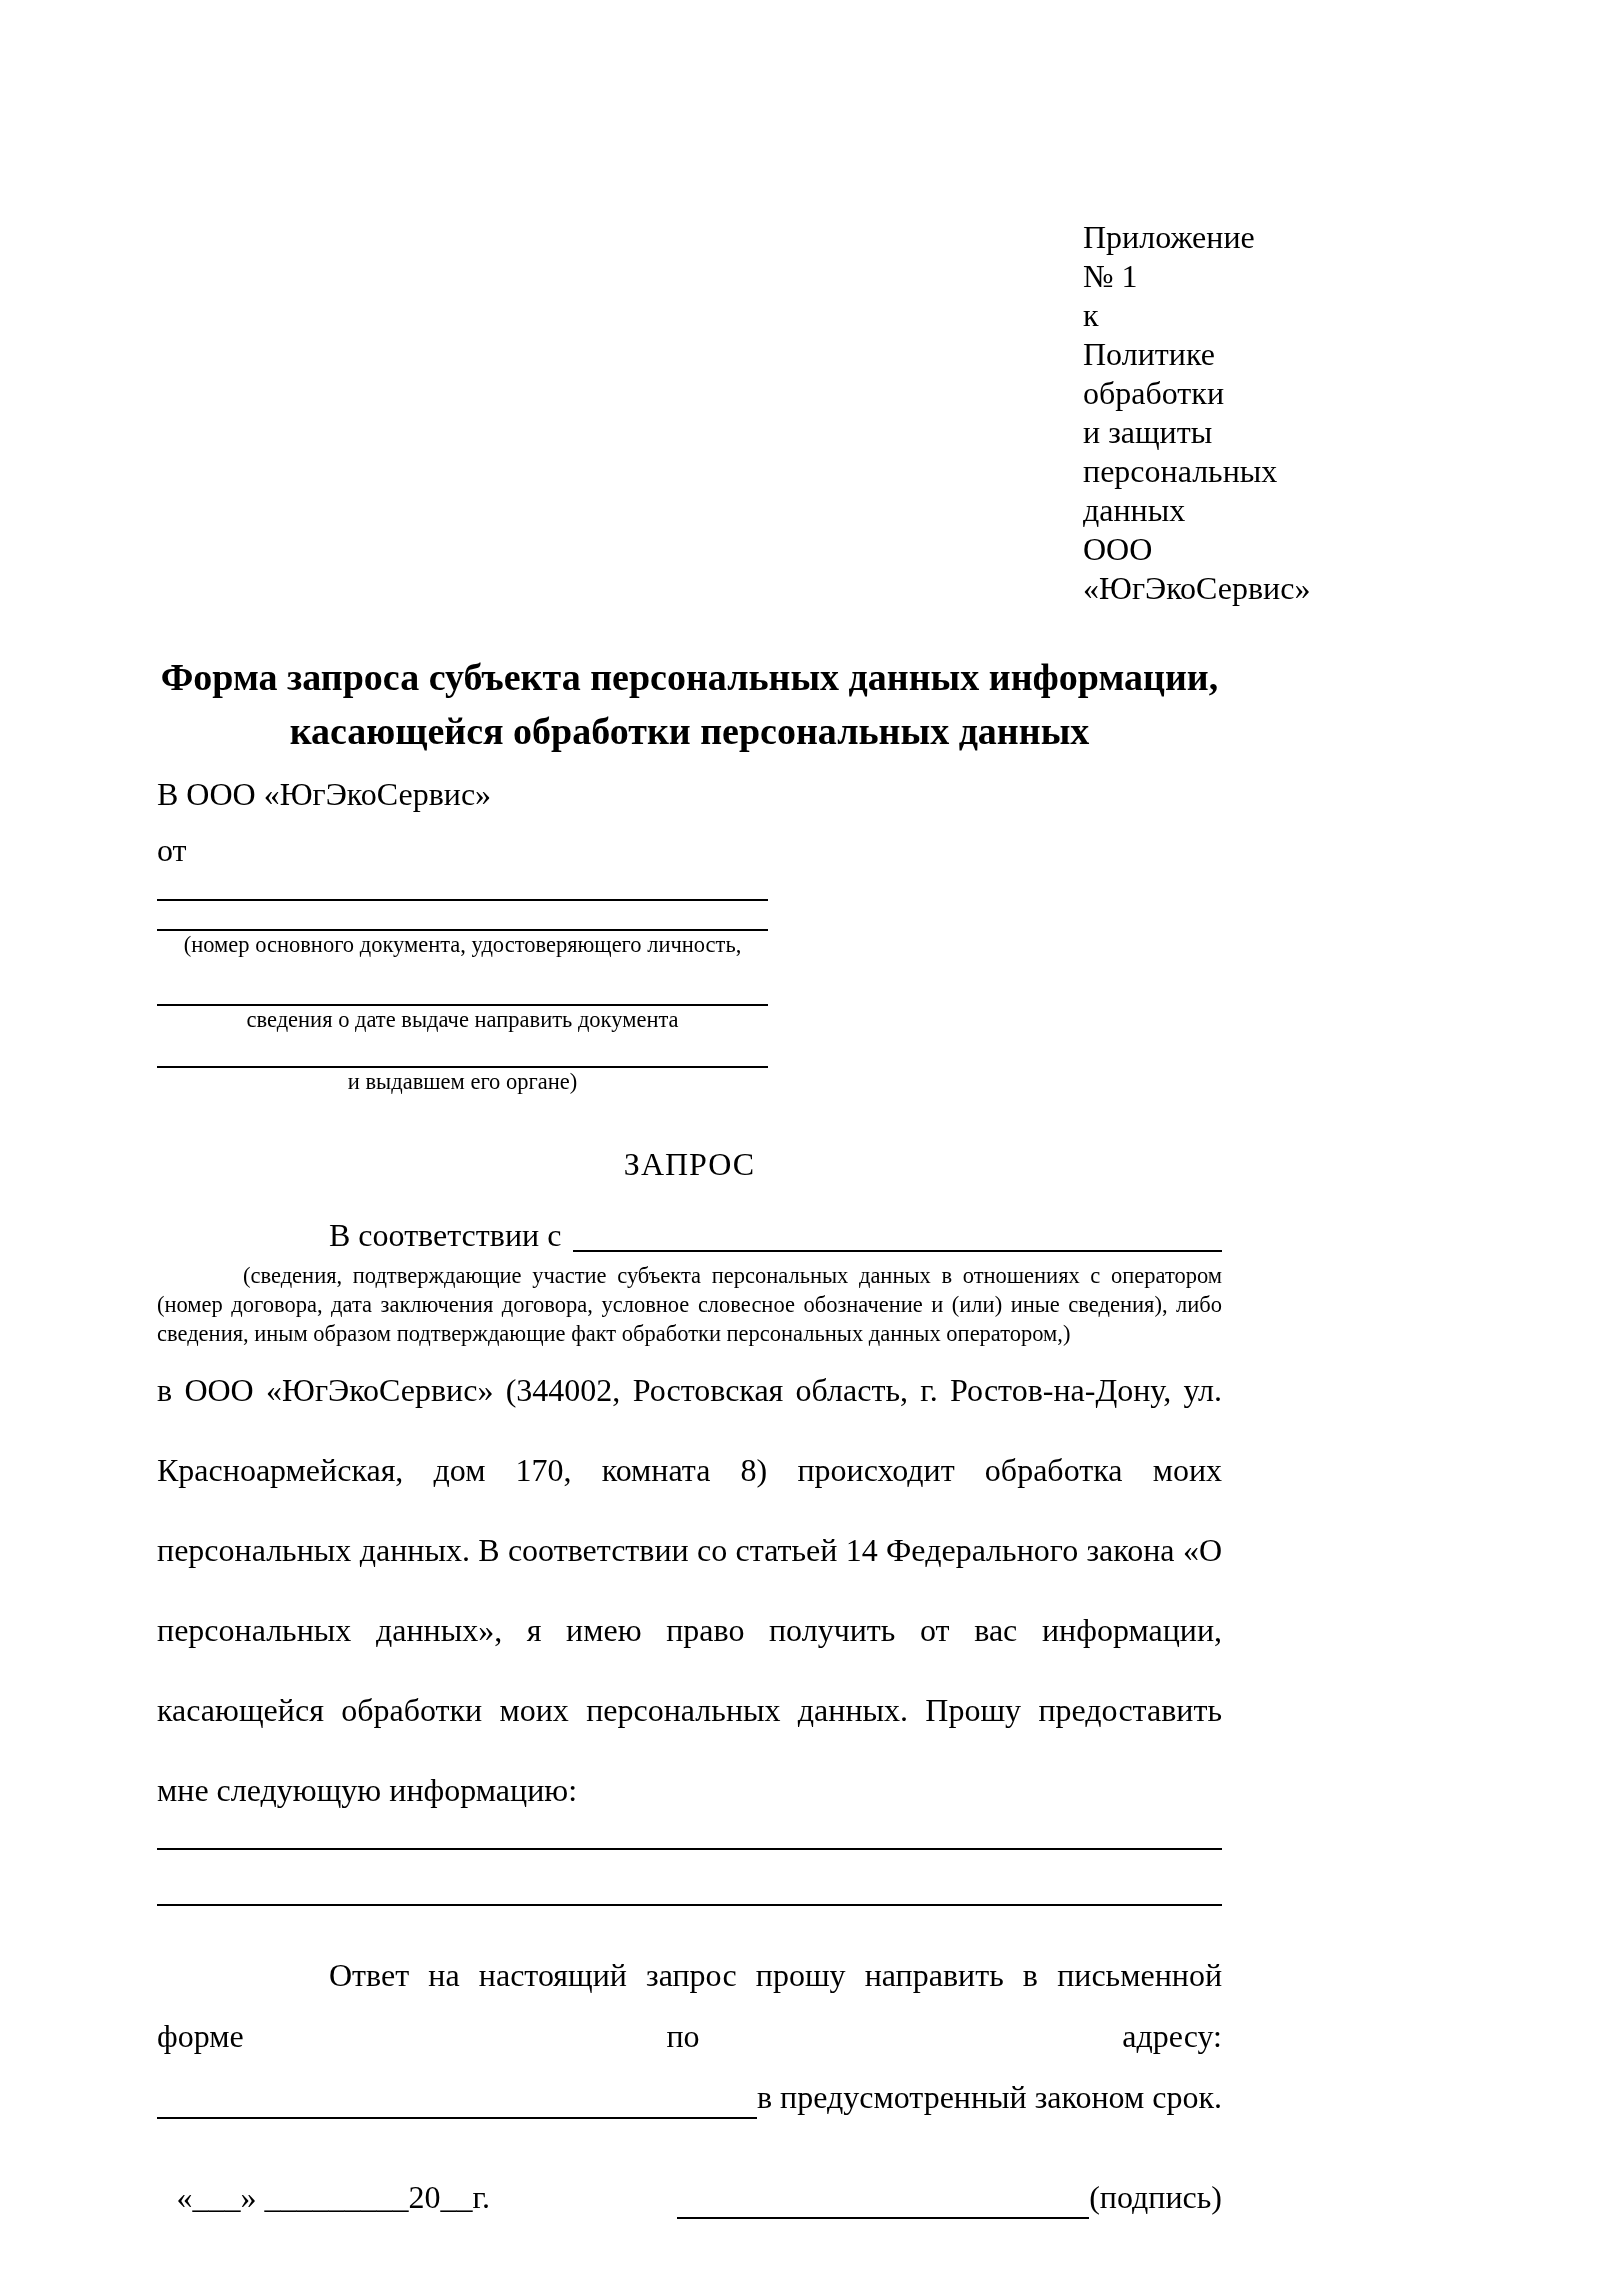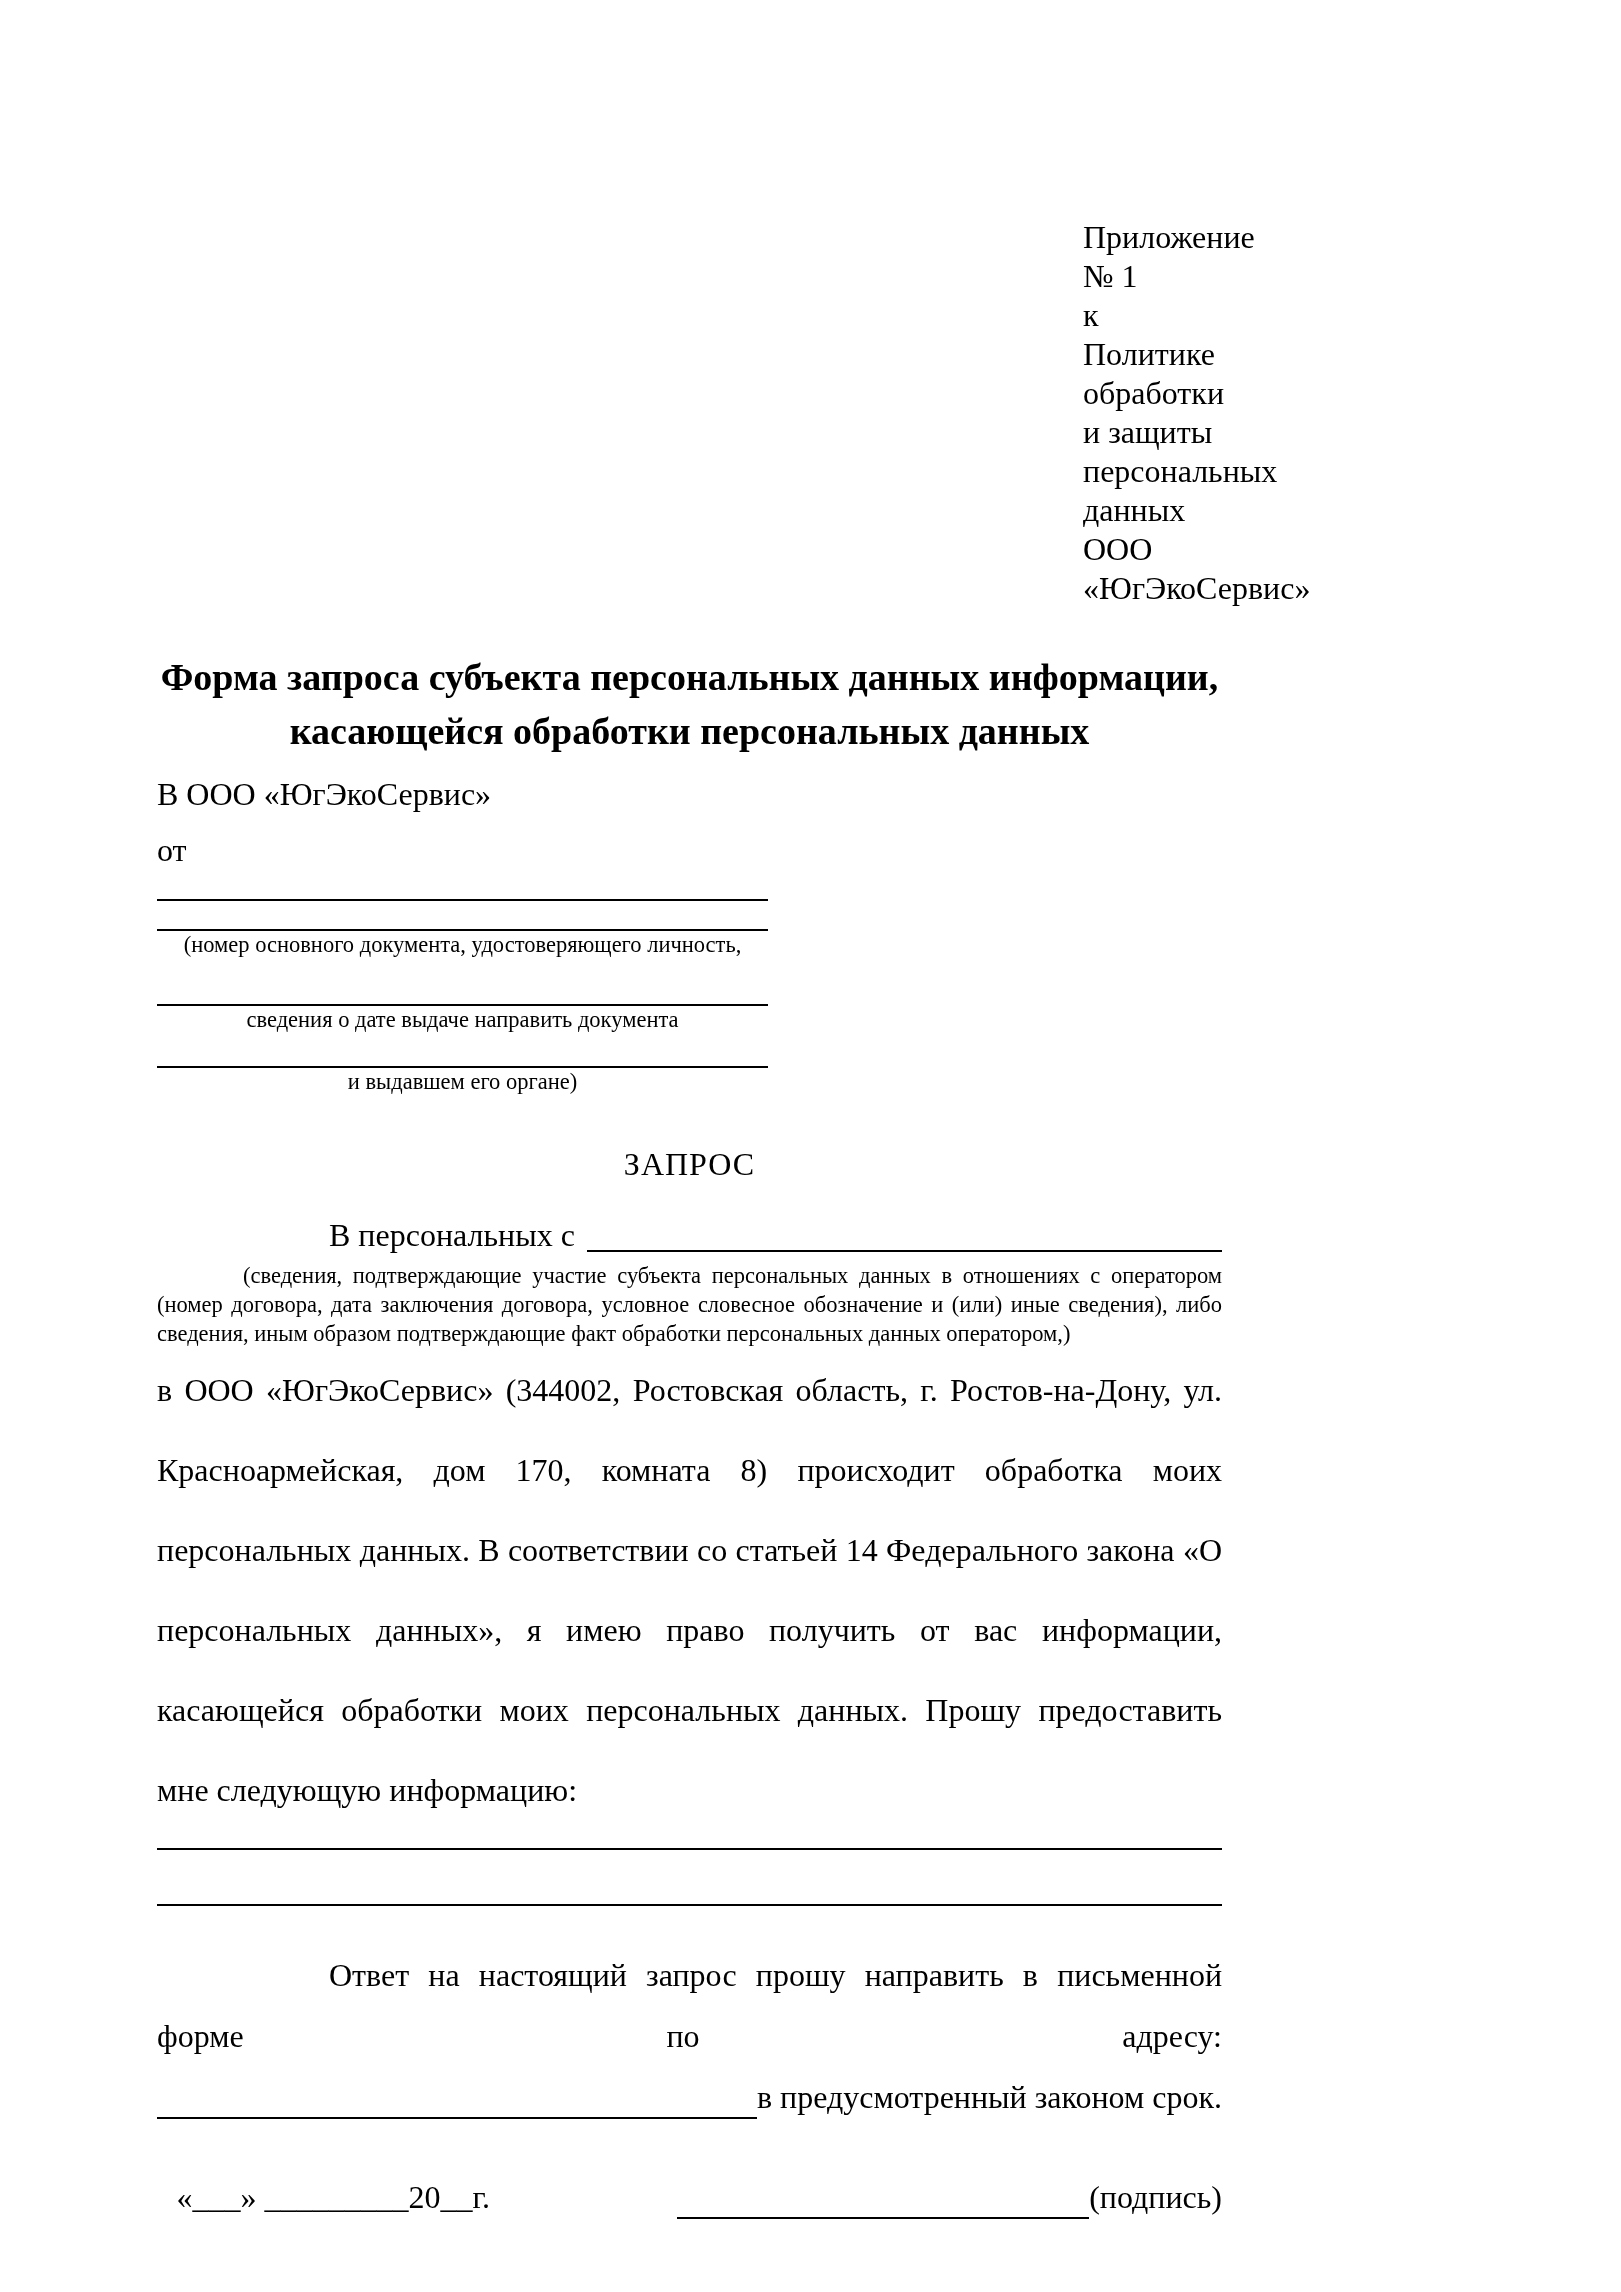--- a/index.html
+++ b/index.html
@@ -126,21 +126,21 @@
     <div class="blank b3"></div>
     <div class="cap">сведения о дате выдаче направить документа</div>
 
     <div class="blank b4"></div>
     <div class="cap">и выдавшем его органе)</div>
   </div>
 
   <div class="zapros">ЗАПРОС</div>
 
   <div class="intro">
-    <span class="lead">В персональных с</span>
+    <span class="lead">В соответствии с</span>
     <span class="fill"></span>
   </div>
 
   <div class="footnote">(сведения, подтверждающие участие субъекта персональных данных в отношениях с оператором (номер договора, дата заключения договора, условное словесное обозначение и (или) иные сведения), либо сведения, иным образом подтверждающие факт обработки персональных данных оператором,)</div>
 
   <div class="bodypar">в ООО «ЮгЭкоСервис» (344002, Ростовская область, г. Ростов-на-Дону, ул. Красноармейская, дом 170, комната 8) происходит обработка моих персональных данных. В соответствии со статьей 14 Федерального закона «О персональных данных», я имею право получить от вас информации, касающейся обработки моих персональных данных. Прошу предоставить мне следующую информацию:</div>
 
   <div class="fullblank1"></div>
   <div class="fullblank2"></div>
 

